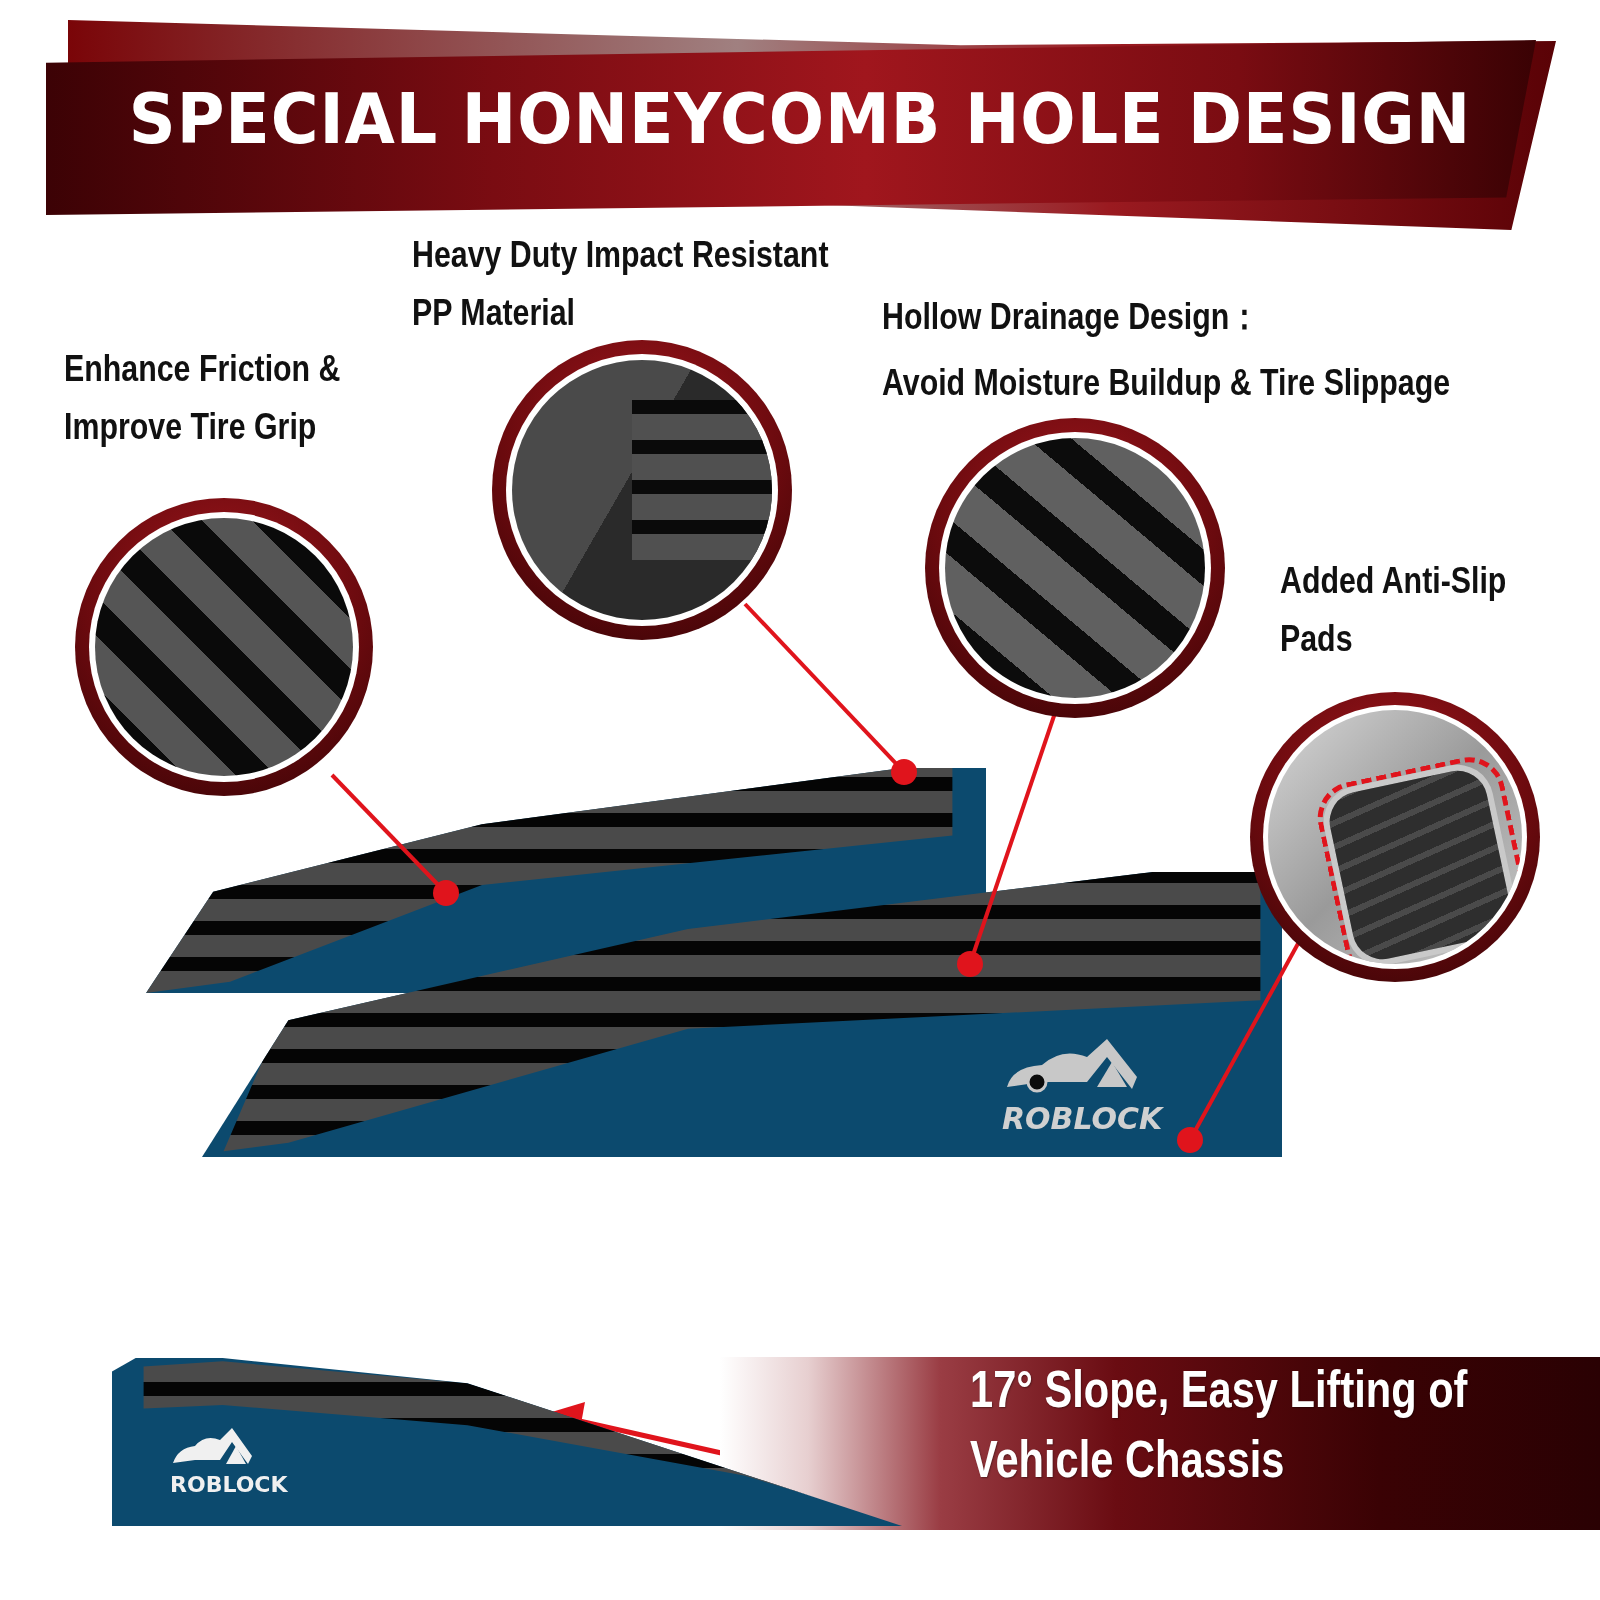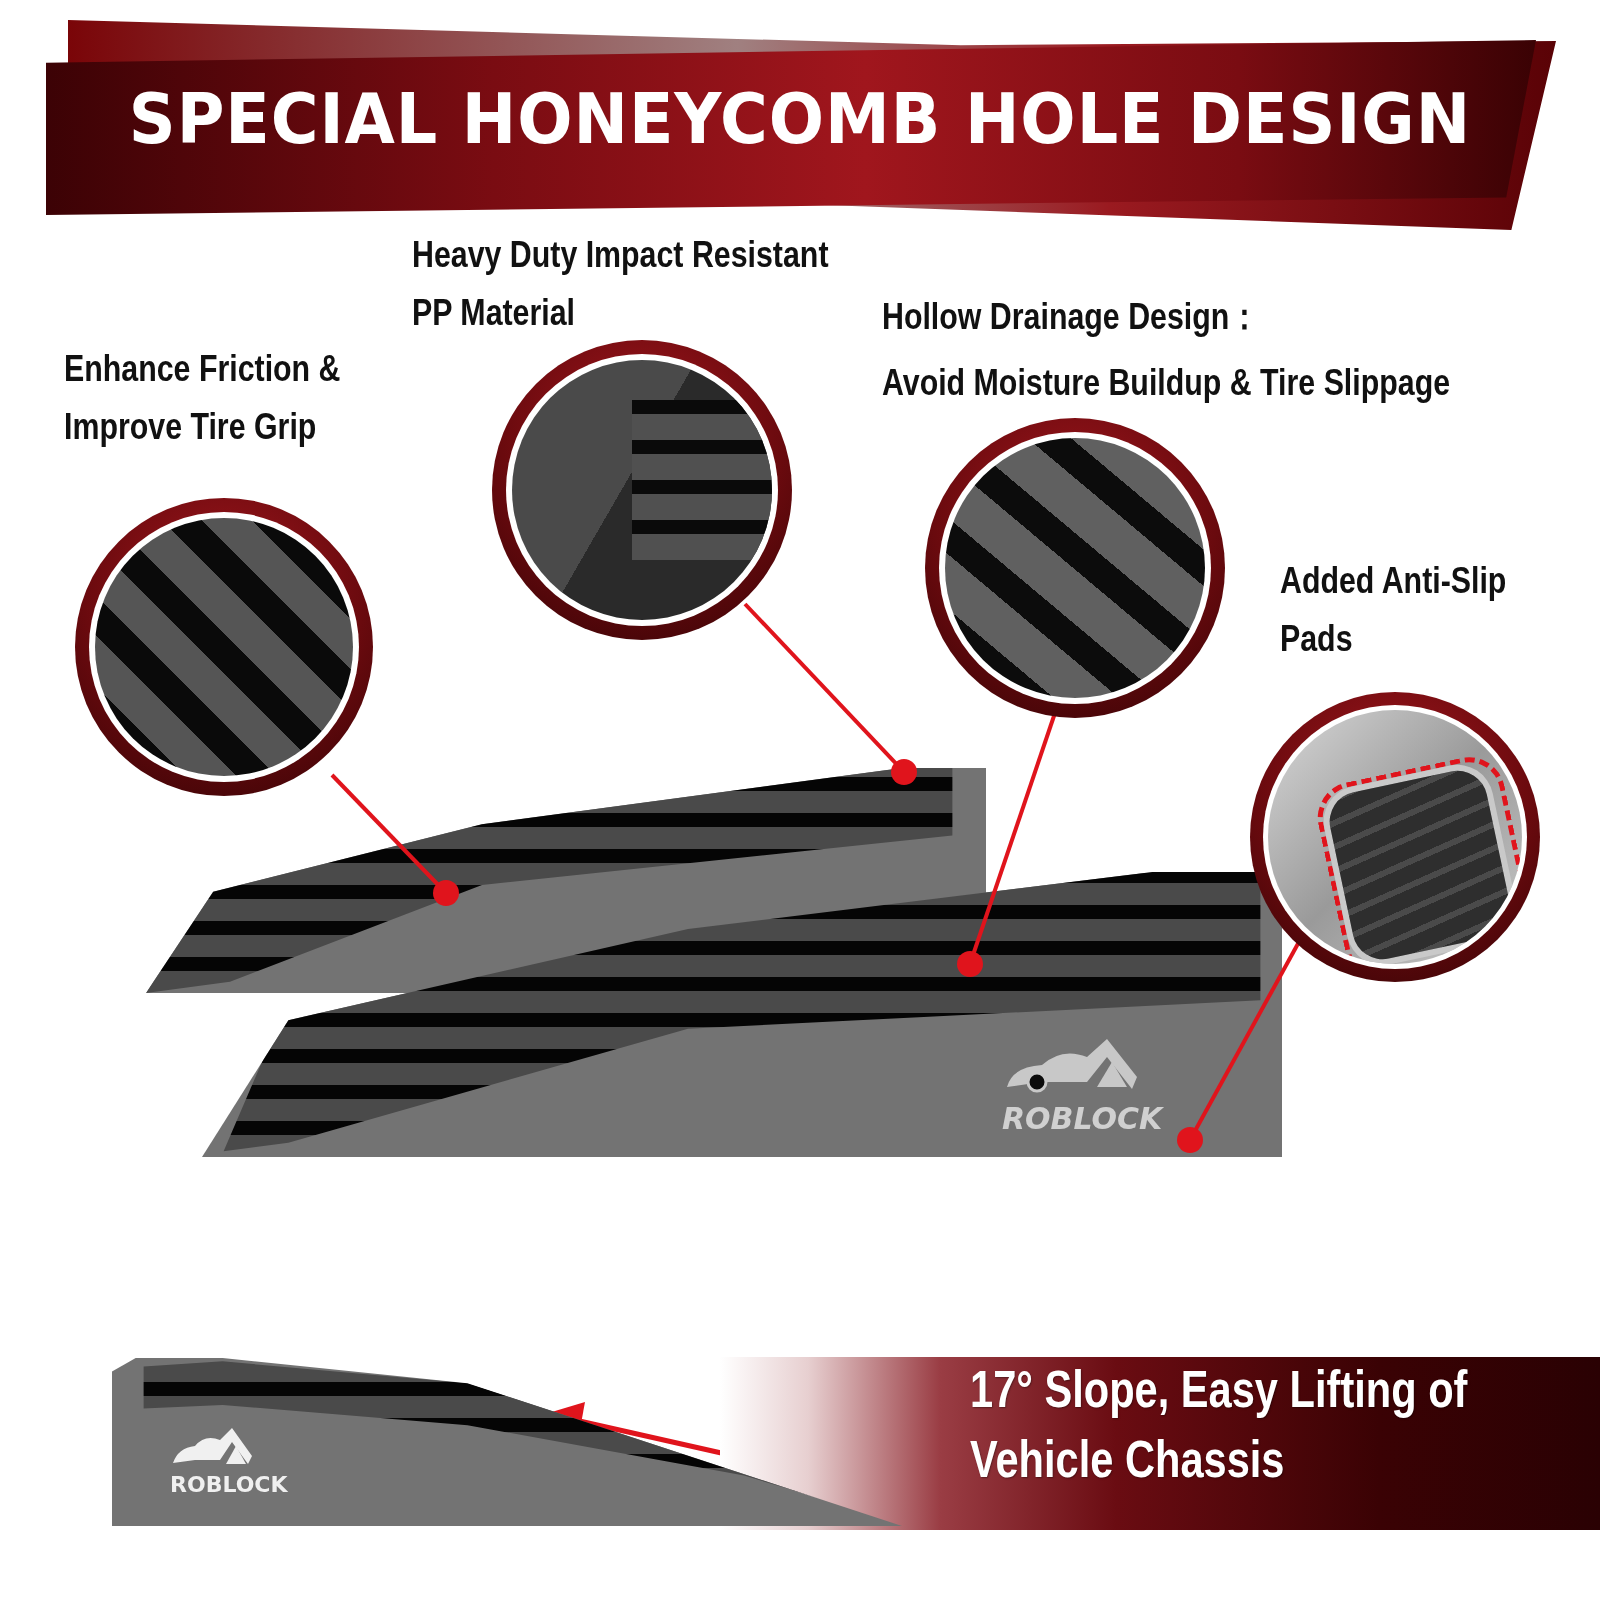--- a/index.html
+++ b/index.html
@@ -31,21 +31,21 @@
   .tread { background:repeating-linear-gradient(45deg,#555 0 36px,#0a0a0a 36px 64px); }
   .tread3 { background:repeating-linear-gradient(40deg,#606060 0 42px,#0c0c0c 42px 70px); }
   .pad-bg { background:linear-gradient(135deg,#d8d8d8,#9a9a9a 50%,#c9c9c9); }
   .pad { position:absolute; left:72px; top:70px; width:160px; height:170px; border-radius:30px;
     background:repeating-linear-gradient(-12deg,#2e2e2e 0 16px,#4a4a4a 16px 22px);
     transform:rotate(-12deg); box-shadow:0 0 0 6px #c9c9c9; }
   .pad-dash { position:absolute; left:62px; top:58px; width:180px; height:192px; border-radius:36px;
     border:5px dashed #e0141c; transform:rotate(-12deg); }
 
   
-  .ramp { background:#737373; }
+  .ramp { background:#0c4a6e; }
   .ramp-top { background:repeating-linear-gradient(0deg,#4a4a4a 0 22px,#050505 22px 36px); }
 
   
   svg.lines { position:absolute; left:0; top:0; }
 
   
   .logo-text { color:#d0d0d0; font-family:"DejaVu Sans", sans-serif; font-weight:bold; font-style:italic; }
 
   
   .bottom-band { left:720px; top:1357px; width:880px; height:173px;

